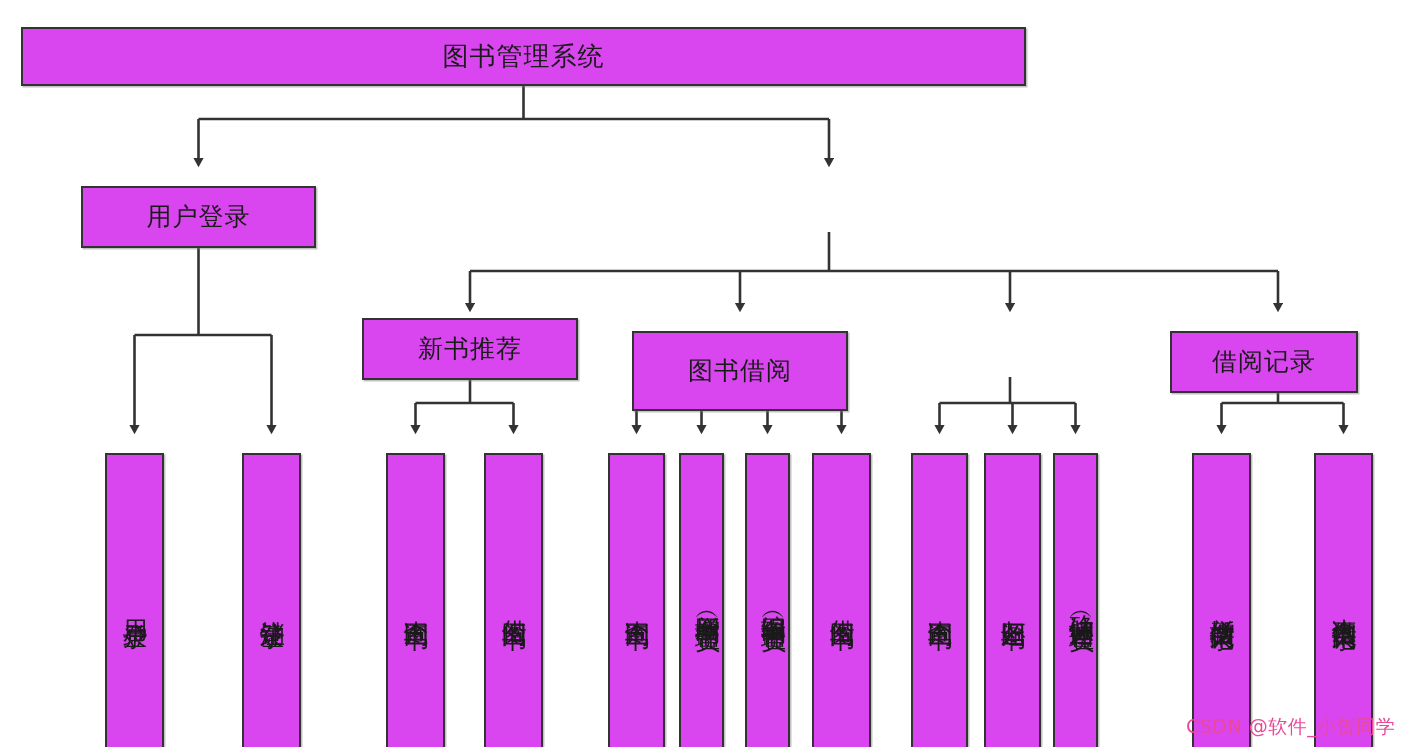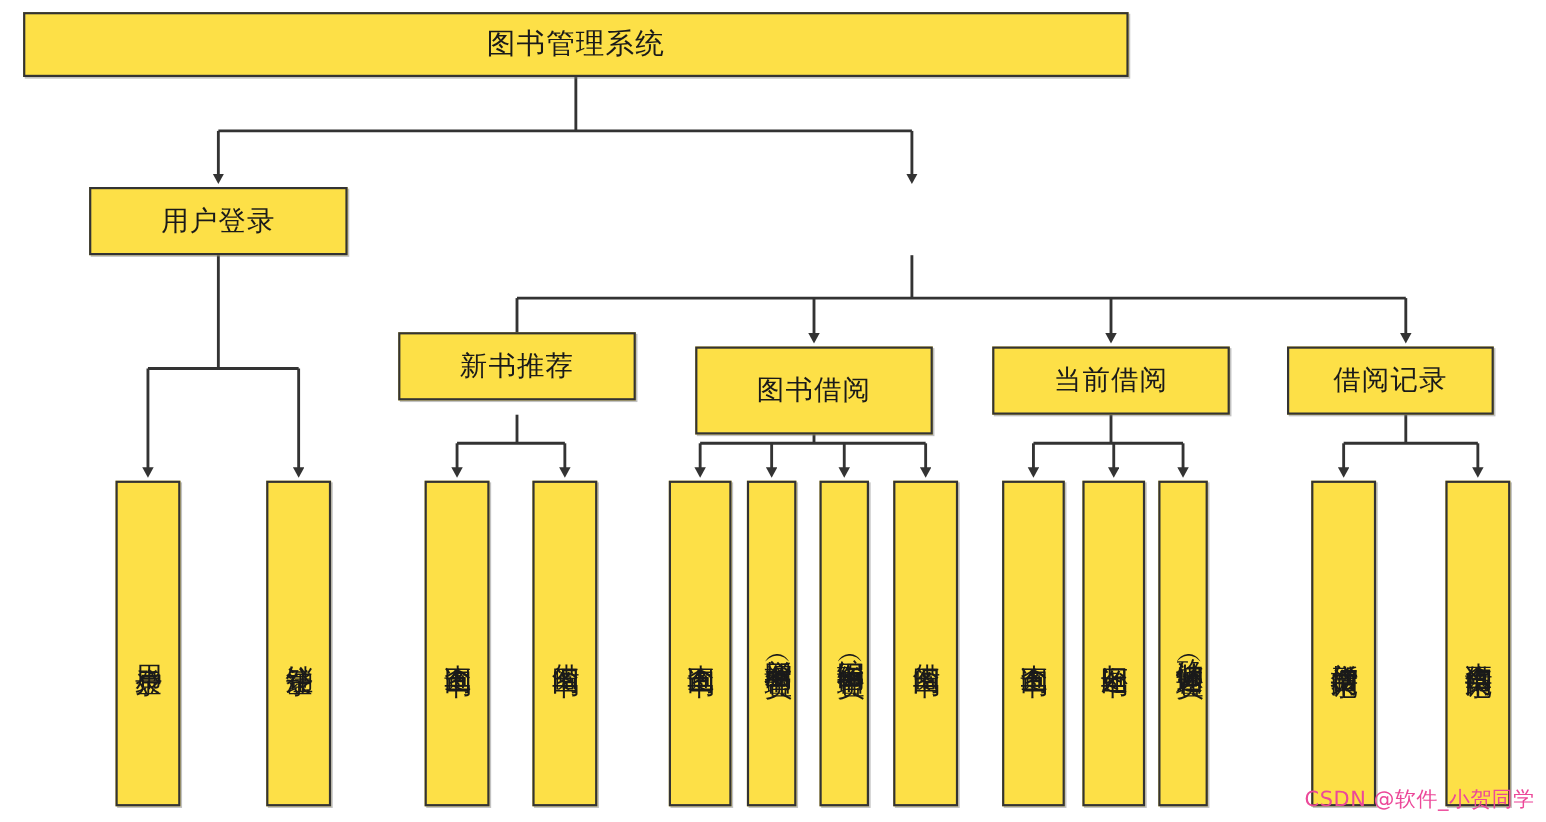--- a/index.html
+++ b/index.html
@@ -21,26 +21,27 @@
     left: 0;
     top: 0;
     width: 1405px;
     height: 747px;
     pointer-events: none;
   }
   .node {
     position: absolute;
     box-sizing: border-box;
     border: 2.5px solid #333333;
-    background: #fde047;
+    background: #d946ef;
     display: flex;
     align-items: center;
     justify-content: center;
     color: #1a1a1a;
     box-shadow: 1.5px 1.5px 0 rgba(120,120,120,0.45);
+    margin-top: 16px;
   }
   .node.h {
     font-size: 25px;
     letter-spacing: 1px;
     line-height: 1.2;
     white-space: nowrap;
   }
   .node.root {
     font-size: 26px;
   }
@@ -134,23 +135,20 @@
   <div class="node h" style="left:81px;top:170px;width:235px;height:62px;">
     <span>用户登录</span>
   </div>
 
   <div class="node h" style="left:362px;top:302px;width:216px;height:62px;">
     <span>新书推荐</span>
   </div>
   <div class="node h" style="left:632px;top:315px;width:216px;height:80px;">
     <span>图书借阅</span>
   </div>
-  <div class="node h" style="left:902px;top:315px;width:216px;height:62px;">
-    <span>当前借阅</span>
-  </div>
   <div class="node h" style="left:1170px;top:315px;width:188px;height:62px;text-align:center;">
     <span>借阅记录</span>
   </div>
 
   <div class="node leaf mid" style="left:105px;top:437px;width:59px;height:296px;">
     <span>用户登录</span>
   </div>
   <div class="node leaf mid" style="left:242px;top:437px;width:59px;height:296px;">
     <span>注销登录</span>
   </div>

